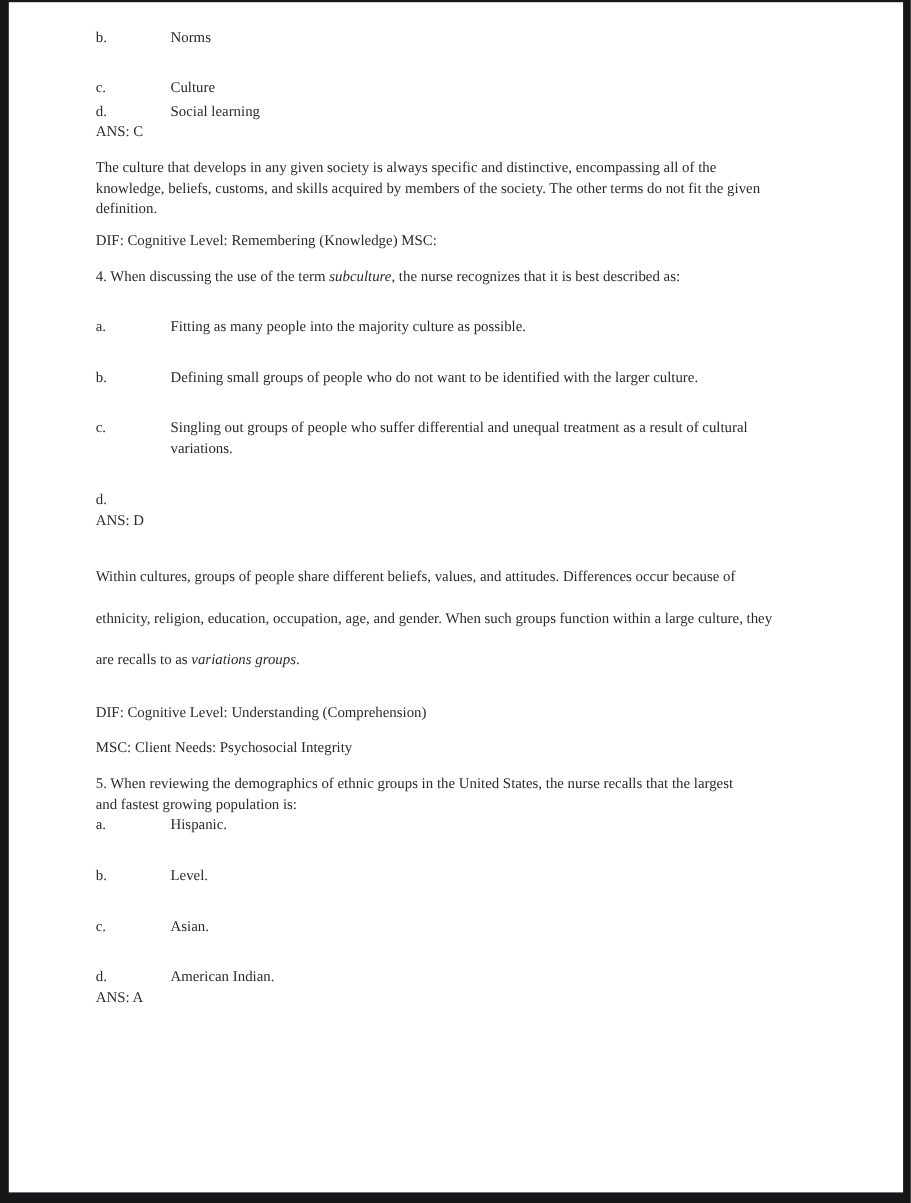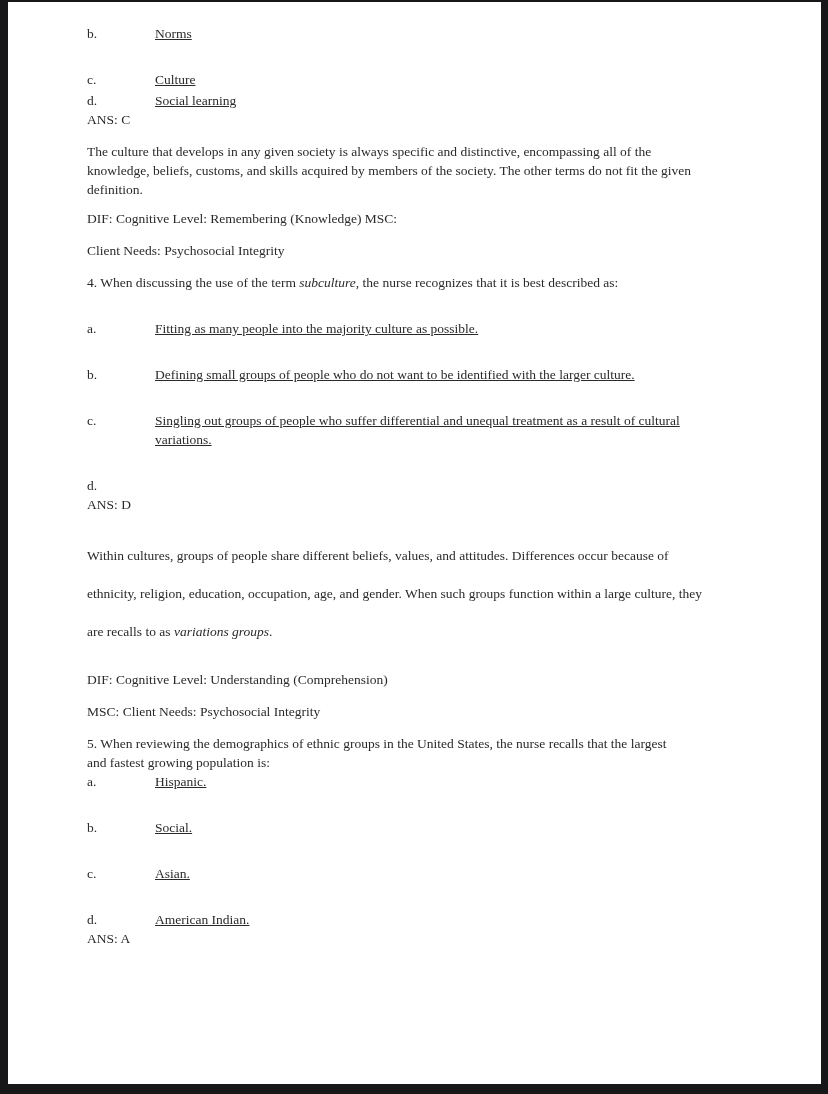--- a/index.html
+++ b/index.html
@@ -18,21 +18,21 @@
     box-sizing: border-box;
     padding: 22px 0 0 79px;
     color: #2a2a2a;
     font-size: 13.5px;
     line-height: 19px;
   }
   .para { white-space: pre-line; width: 710px; }
   .line { width: 710px; }
   .opt-row { display: flex; width: 660px; }
   .opt-letter { width: 68px; flex: none; }
-  .opt-text { white-space: pre-line; flex: 1; text-decoration: underline; }
+  .opt-text { white-space: pre-line; flex: 1; }
   .it { font-style: italic; }
   .mt-opt  { margin-top: 27px; }
   .mt-para { margin-top: 13px; }
   .mt-ans  { }
   .mt-dif  { margin-top: 10px; }
   .mt-tight{ margin-top: 2px; }
 </style>
 </head>
 <body>
 
@@ -51,21 +51,20 @@
     <span class="opt-text">Social learning</span>
   </div>
   <div class="line">ANS: C</div>
 
   <div class="para mt-para">The culture that develops in any given society is always specific and distinctive, encompassing all of the
 knowledge, beliefs, customs, and skills acquired by members of the society. The other terms do not fit the given
 definition.</div>
 
   <div class="line mt-dif">DIF: Cognitive Level: Remembering (Knowledge) MSC:</div>
 
-  <div class="line mt-para">Client Needs: Psychosocial Integrity</div>
 
   <div class="line mt-para"><span>4. When discussing the use of the term </span><span class="it">subculture</span><span>, the nurse recognizes that it is best described as:</span></div>
 
   <div class="opt-row mt-opt">
     <span class="opt-letter">a.</span>
     <span class="opt-text">Fitting as many people into the majority culture as possible.</span>
   </div>
   <div class="opt-row mt-opt">
     <span class="opt-letter">b.</span>
     <span class="opt-text">Defining small groups of people who do not want to be identified with the larger culture.</span>
@@ -93,21 +92,21 @@
 
   <div class="para mt-para">5. When reviewing the demographics of ethnic groups in the United States, the nurse recalls that the largest
 and fastest growing population is:</div>
 
   <div class="opt-row mt-ans">
     <span class="opt-letter">a.</span>
     <span class="opt-text">Hispanic.</span>
   </div>
   <div class="opt-row mt-opt">
     <span class="opt-letter">b.</span>
-    <span class="opt-text">Social.</span>
+    <span class="opt-text">Level.</span>
   </div>
   <div class="opt-row mt-opt">
     <span class="opt-letter">c.</span>
     <span class="opt-text">Asian.</span>
   </div>
   <div class="opt-row mt-opt">
     <span class="opt-letter">d.</span>
     <span class="opt-text">American Indian.</span>
   </div>
 

